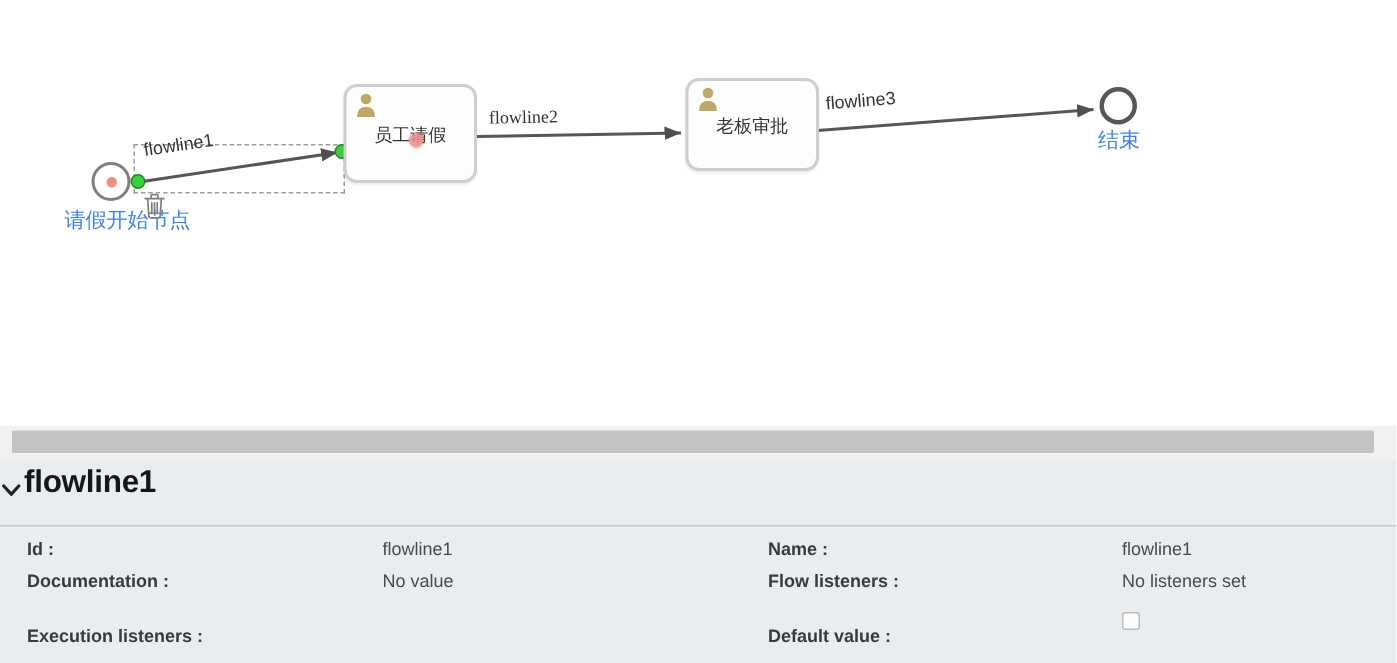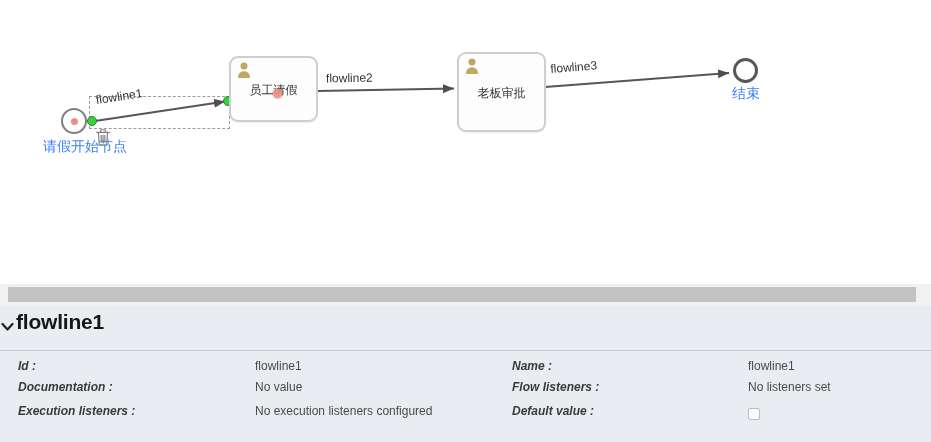--- a/index.html
+++ b/index.html
@@ -19,27 +19,27 @@
   .anchor-dot{position:absolute;border-radius:50%;background:#ee8f85;}
   .start-event .anchor-dot{left:8px;top:8px;width:7px;height:7px;}
 
   .handle{position:absolute;width:8px;height:8px;border-radius:50%;
     background:#3dd03d;border:1px solid #1f8a1f;box-sizing:content-box;}
   .handle-src{left:87px;top:116px;}
   .handle-tgt{left:223px;top:96px;}
 
   .flow-label{position:absolute;font-size:12px;color:#333;white-space:nowrap;}
   .flow-label-1{left:97px;top:93px;transform:rotate(-8.5deg);transform-origin:left bottom;}
-  .flow-label-2{left:326px;top:71px;transform:rotate(-1deg);}
+  .flow-label-2{left:326px;top:71px;transform:rotate(-1deg);font-family:Liberation Serif, serif;}
   .flow-label-3{left:551px;top:62px;transform:rotate(-4.5deg);transform-origin:left bottom;}
 
   .task{position:absolute;width:89px;box-sizing:border-box;background:#fdfdfd;
     border:2px solid #cecece;border-radius:9px;box-shadow:0 1px 2px rgba(0,0,0,.07);}
   .task-1{left:229px;top:56px;height:66px;}
-  .task-2{left:457px;top:52px;height:80px;font-family:Liberation Serif, serif;}
+  .task-2{left:457px;top:52px;height:62px;font-family:Liberation Serif, serif;}
   .task .user-icon{position:absolute;left:5px;top:3px;width:16px;height:18px;}
   .task .task-label{position:absolute;left:0;right:0;top:50%;transform:translateY(-42%);
     text-align:center;font-size:12px;color:#333;}
   .task .anchor-dot{left:42px;top:31px;width:9px;height:9px;opacity:.9;
     box-shadow:0 0 0 1px rgba(205,80,70,.35);}
 
   .end-event{position:absolute;left:733px;top:58px;width:25px;height:25px;
     box-sizing:border-box;border:3px solid #575757;border-radius:50%;background:#fff;}
   .node-label{position:absolute;font-size:14px;color:#3b82f6;white-space:nowrap;}
   .start-label{left:43px;top:138px;text-align:center;}
@@ -54,25 +54,25 @@
     background:#c3c3c3;border-radius:1px;}
 
   
   .panel{position:absolute;left:0;top:306px;width:931px;height:136px;background:#e9edf2;}
   .panel-chevron{position:absolute;left:1px;top:322px;width:13px;height:10px;cursor:pointer;}
   .panel-title{position:absolute;left:16px;top:310px;font-size:21px;font-weight:bold;
     color:#161616;letter-spacing:-.2px;}
   .panel-divider{position:absolute;left:0;top:350px;width:931px;height:0;
     border-top:1px solid #c6cacf;}
 
-  .prop-label{position:absolute;font-size:12px;font-weight:bold;color:#3a3a3a;white-space:nowrap;font-style:italic;}
+  .prop-label{position:absolute;font-size:12px;font-weight:bold;color:#3a3a3a;white-space:nowrap;}
   .prop-value{position:absolute;font-size:12px;color:#4a4a4a;white-space:nowrap;cursor:pointer;}
   .col-llabel{left:18px;} .col-lvalue{left:255px;}
   .col-rlabel{left:512px;} .col-rvalue{left:748px;}
-  .row-1{top:359px;} .row-2{top:380px;text-align:right;} .row-3{top:404px;}
+  .row-1{top:359px;} .row-2{top:380px;text-align:right;} .row-3{top:417px;}
 
   .checkbox{position:absolute;left:748px;top:408px;width:12px;height:12px;
     box-sizing:border-box;border:1px solid #bcbcbc;border-radius:2px;background:#fbfbfb;
     cursor:pointer;}
 </style>
 </head>
 <body>
 
 <div class="stage">
 
@@ -144,21 +144,20 @@
   <div class="panel-title">flowline1</div>
   <div class="panel-divider"></div>
 
   <div class="prop-label col-llabel row-1">Id :</div>
   <div class="prop-value col-lvalue row-1">flowline1</div>
 
   <div class="prop-label col-llabel row-2">Documentation :</div>
   <div class="prop-value col-lvalue row-2">No value</div>
 
   <div class="prop-label col-llabel row-3">Execution listeners :</div>
-  <div class="prop-value col-lvalue row-3">No execution listeners configured</div>
 
   <div class="prop-label col-rlabel row-1">Name :</div>
   <div class="prop-value col-rvalue row-1">flowline1</div>
 
   <div class="prop-label col-rlabel row-2">Flow listeners :</div>
   <div class="prop-value col-rvalue row-2">No listeners set</div>
 
   <div class="prop-label col-rlabel row-3">Default value :</div>
   <span class="checkbox"></span>
 

